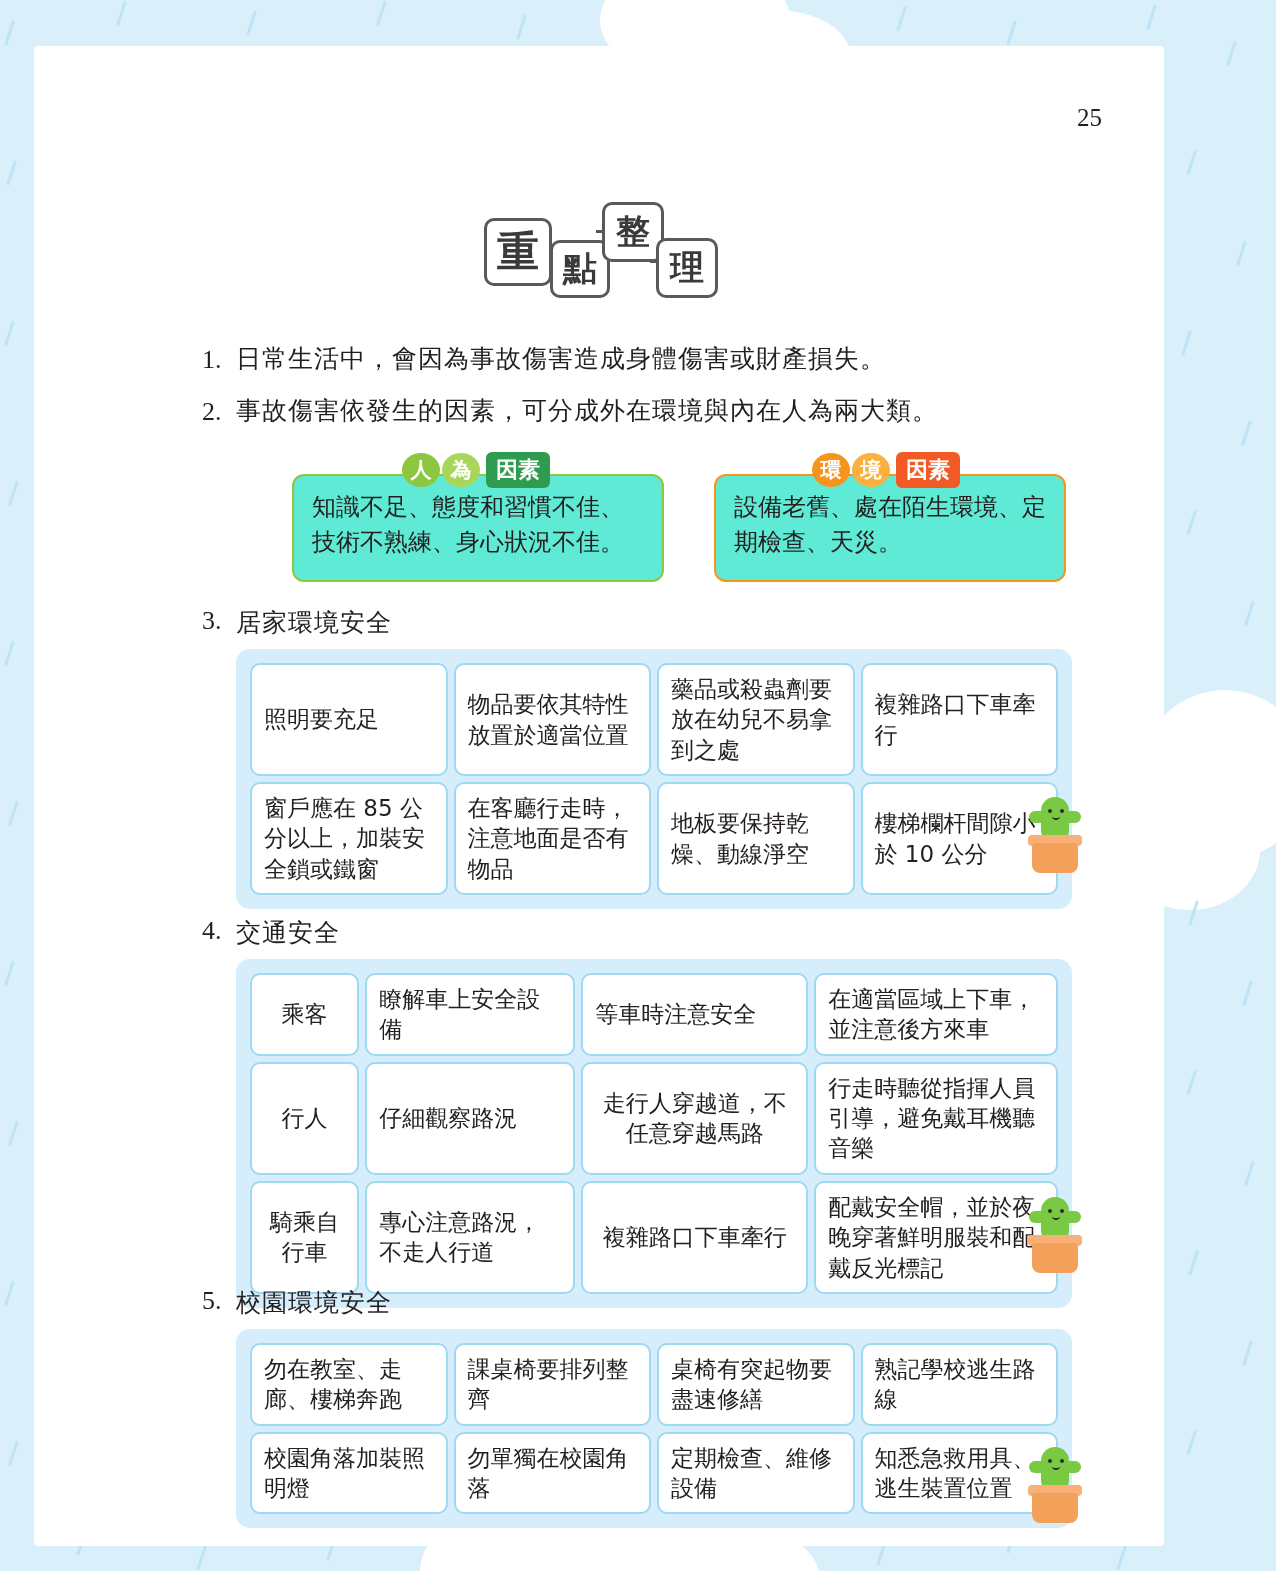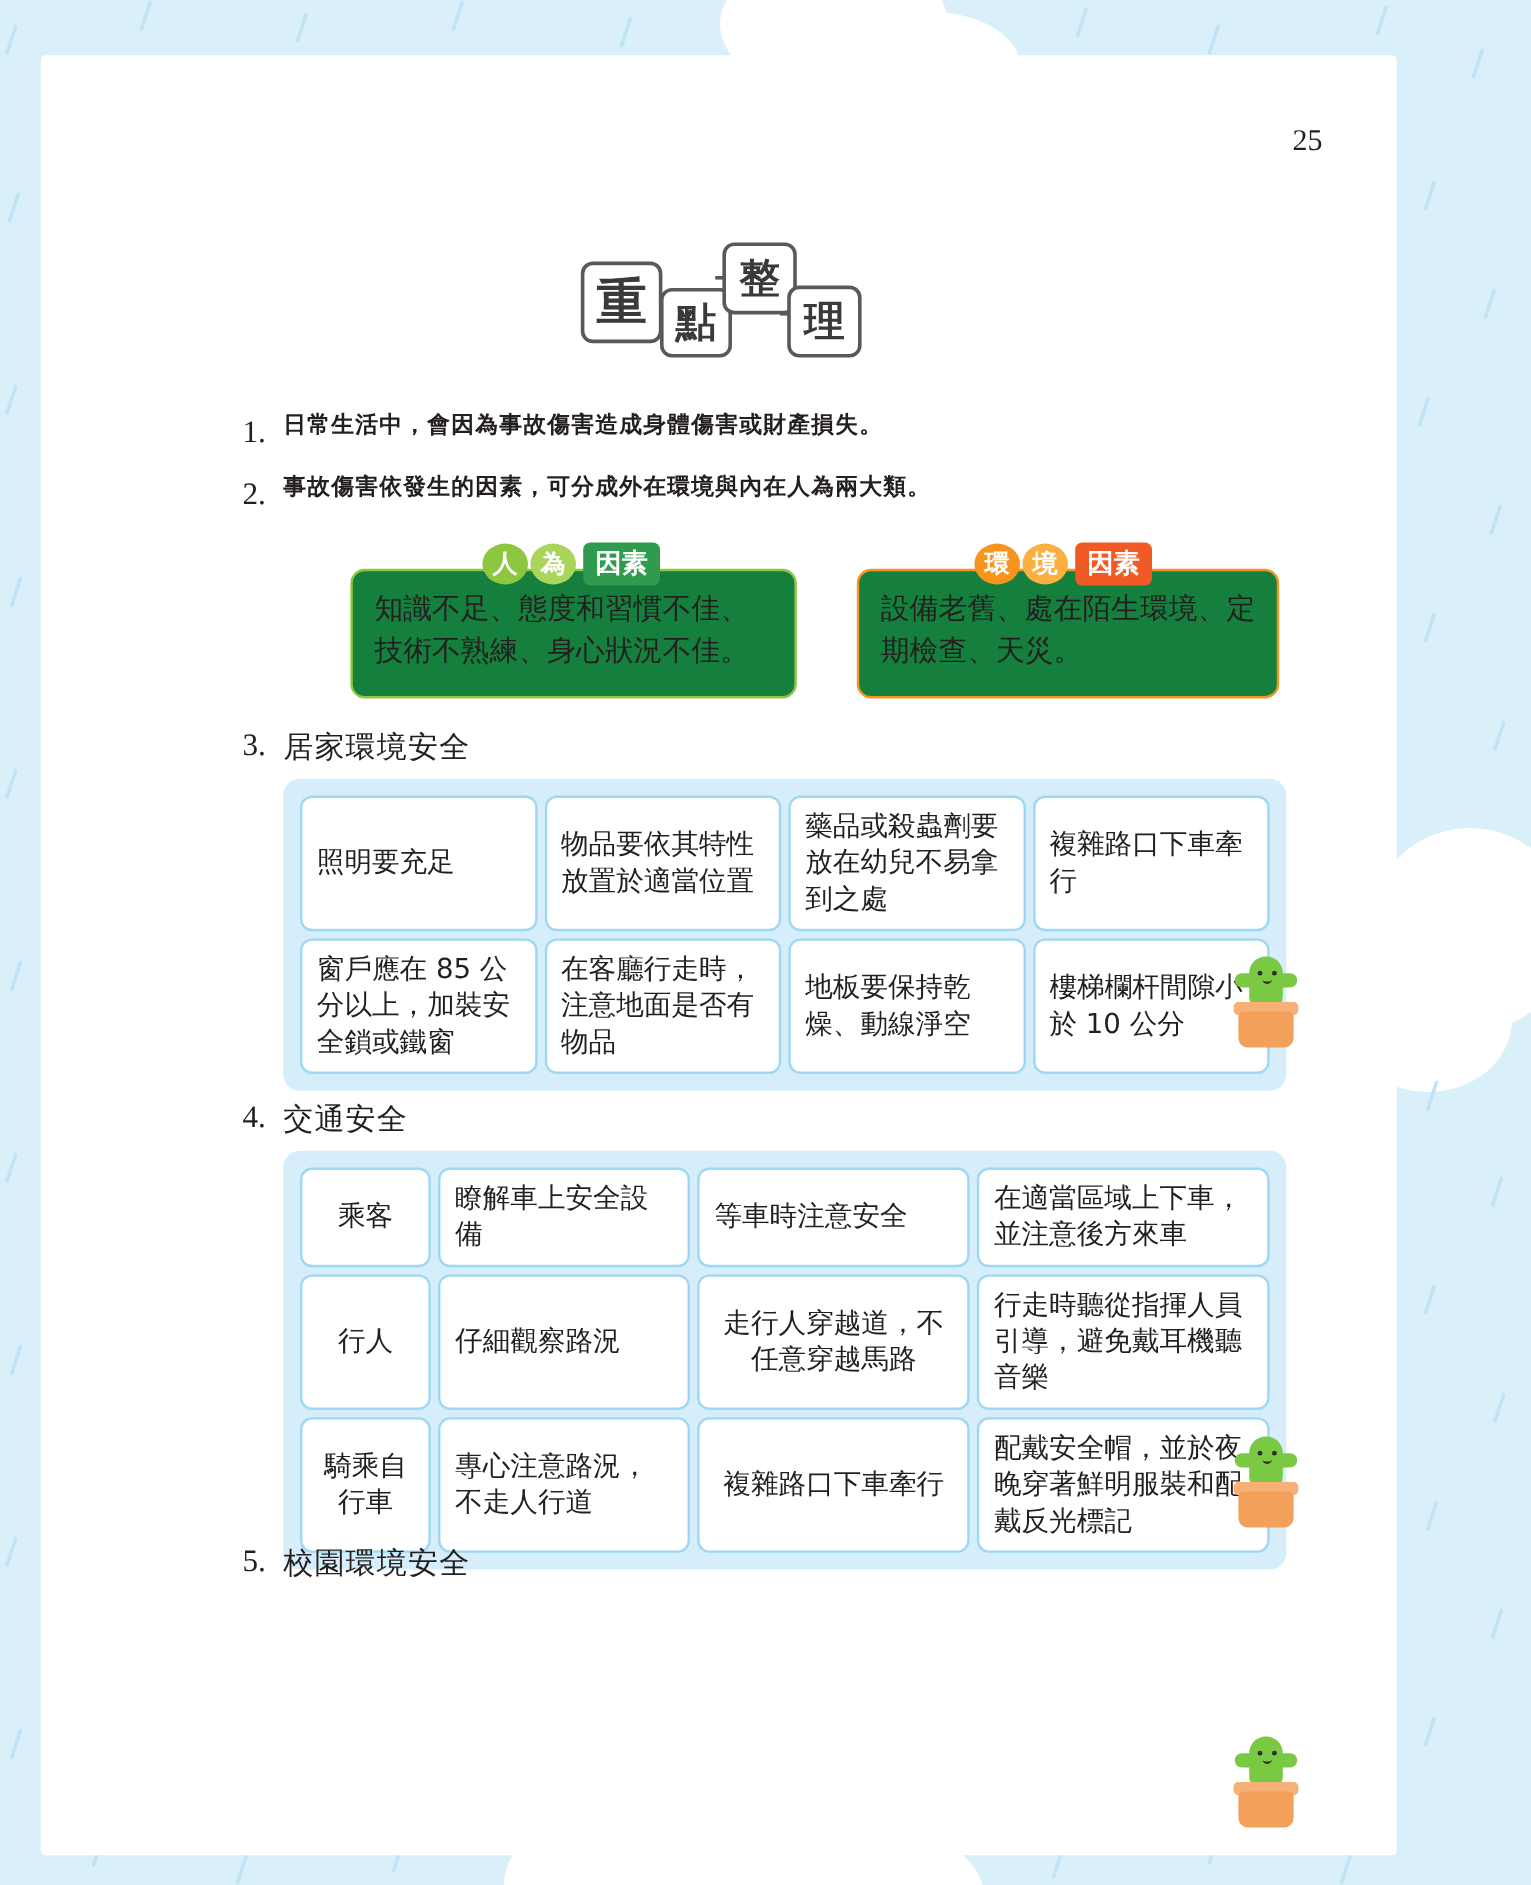--- a/index.html
+++ b/index.html
@@ -29,24 +29,24 @@
         font-family:"DejaVu Sans", sans-serif;font-weight:bold;color:#3a3a3a;}
   .tbox.c1{left:0;top:22px;width:62px;height:62px;font-size:42px;}
   .tbox.c2{left:66px;top:44px;width:54px;height:52px;font-size:34px;}
   .tbox.c3{left:118px;top:6px;width:56px;height:54px;font-size:34px;}
   .tbox.c4{left:172px;top:42px;width:56px;height:54px;font-size:34px;}
   .tline{position:absolute;height:3px;background:#58595b;}
   
   .list{position:absolute;left:168px;top:295px;width:920px;}
   .li{display:flex;align-items:flex-start;font-size:26px;color:#231f20;margin-bottom:14px;line-height:1.45;}
   .li .num{width:34px;flex:none;font-family:"Liberation Serif", serif;}
-  .li .txt{font-family:"DejaVu Sans", sans-serif;letter-spacing:1px;font-size:19px;font-weight:bold;}
+  .li .txt{font-family:"DejaVu Sans", sans-serif;letter-spacing:1px;font-size:25px;}
   
   .factors{position:absolute;left:168px;top:400px;width:920px;height:150px;}
-  .fbox{position:absolute;border-radius:12px;background:#15803d;}
+  .fbox{position:absolute;border-radius:12px;background:#5eead4;}
   .fbox.human{left:90px;top:28px;width:368px;height:104px;border:2px solid #8dc63f;}
   .fbox.env{left:512px;top:28px;width:348px;height:104px;border:2px solid #f7941e;}
   .fbox .ftext{padding:14px 18px;font-family:"DejaVu Sans", sans-serif;font-size:24px;color:#231f20;line-height:1.45;}
   .tag{position:absolute;display:flex;align-items:center;gap:2px;}
   .tag.human{left:200px;top:6px;}
   .tag.env{left:610px;top:6px;}
   .bubble{width:38px;height:34px;border-radius:50%;display:flex;align-items:center;justify-content:center;
           color:#fff;font-family:"DejaVu Sans", sans-serif;font-weight:bold;font-size:21px;}
   .bubble.g1{background:#8dc63f;}
   .bubble.g2{background:#a9d65a;}
@@ -253,20 +253,38 @@
       <div class="pot-lip"></div>
         <div class="pot"></div>
     </div>
   </div>
 
   <div style="position:absolute;left:168px;top:1240px;width:920px;">
     <div class="section-head">
       <span class="num">5.</span>
       <span class="txt">校園環境安全</span>
     </div>
+    <div class="tbl-wrap" style="margin-top:10px;margin-left:34px;width:820px;">
+      <table class="grid">
+        <tbody>
+            <tr>
+          <td style="width:25%">勿在教室、走廊、樓梯奔跑</td>
+          <td style="width:25%">課桌椅要排列整齊</td>
+          <td style="width:25%">桌椅有突起物要盡速修繕</td>
+          <td style="width:25%">熟記學校逃生路線</td>
+        </tr>
+        <tr>
+          <td>校園角落加裝照明燈</td>
+          <td>勿單獨在校園角落</td>
+          <td>定期檢查、維修設備</td>
+          <td>知悉急救用具、逃生裝置位置</td>
+        </tr>
+      </tbody>
+        </table>
+    </div>
     <div class="cactus" style="left:822px;top:155px;">
       <div class="armL"></div>
         <div class="armR"></div>
         <div class="body"></div>
       <div class="eye eyeL"></div>
         <div class="eye eyeR"></div>
         <div class="mouth"></div>
       <div class="pot-lip"></div>
         <div class="pot"></div>
     </div>

